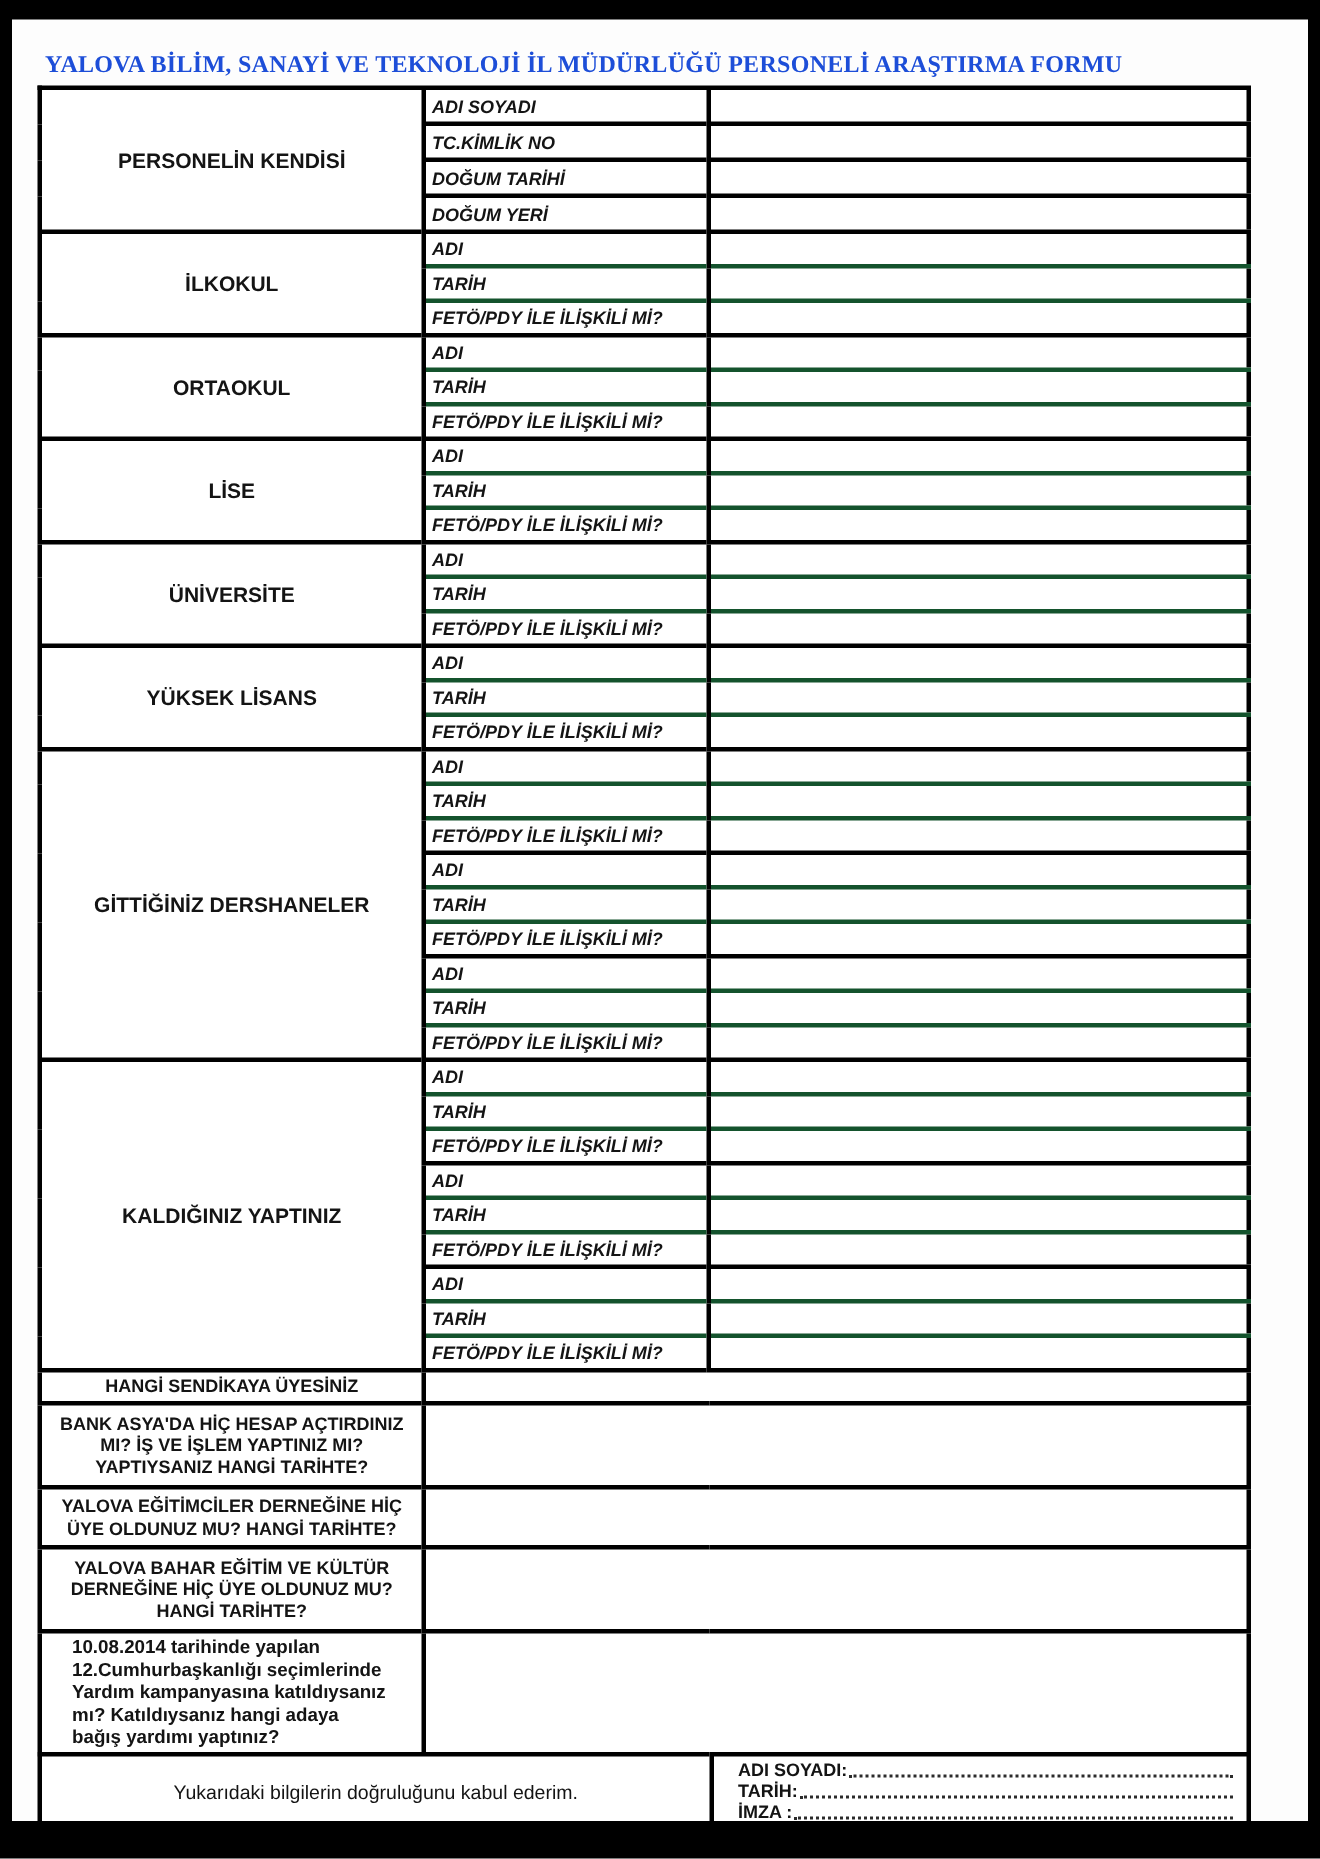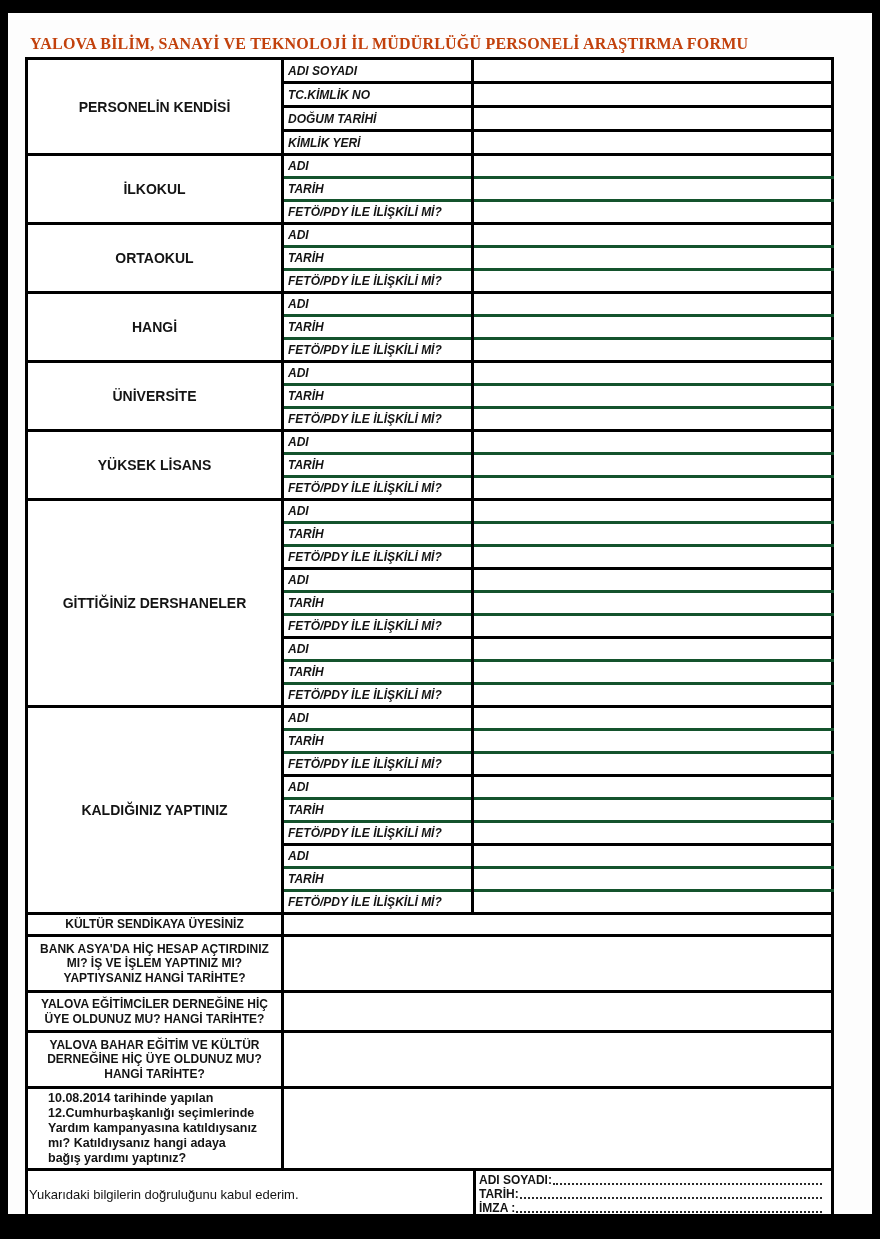--- a/index.html
+++ b/index.html
@@ -14,21 +14,21 @@
     position:absolute; left:8px; top:13px;
     width:864px; height:1201px;
     background:#fdfdfd;
     overflow:hidden;
   }
   .title {
     position:absolute; left:22px; top:22px;
     width:800px;
     font-family:"Liberation Serif", serif;
     font-weight:bold; font-size:16px; letter-spacing:0.2px;
-    color:#c2410c; white-space:nowrap;
+    color:#1d4ed8; white-space:nowrap;
   }
   table.main {
     position:absolute; left:17px; top:44px;
     border-collapse:collapse; table-layout:fixed;
     width:806px;
     border:3px solid #000;
     background:#fff;
   }
   table.main td {
     border-top:3px solid #000;
@@ -65,24 +65,24 @@
   tr.q5 { height:74px; }
   table.footer {
     position:absolute; left:17px; top:1155px;
     border-collapse:collapse; table-layout:fixed;
     width:806px;
     border:3px solid #000;
     background:#fff;
   }
   table.footer td { border-left:3px solid #000; color:#141414; }
   td.decl {
-    vertical-align:middle;
+    text-align:center; vertical-align:middle;
     font-size:13px; font-weight:normal;
   }
-  td.sig { vertical-align:middle; padding:2px 6px 3px 3px; }
+  td.sig { vertical-align:middle; padding:2px 6px 3px 16px; }
   .sigline { display:flex; align-items:flex-end; height:14px; }
   .sigline .lab {
     font-weight:bold; font-size:12px; white-space:nowrap; line-height:13px;
   }
   .sigline .dots {
     flex:1; border-bottom:2px dotted #2b2b2b;
     margin:0 3px 2px 1px; height:1px;
   }
 </style>
 </head>
@@ -107,21 +107,21 @@
       </tr>
       <tr class="h24">
           <td class="sub">TC.KİMLİK NO</td>
           <td class="ans"></td>
         </tr>
       <tr class="h24">
           <td class="sub">DOĞUM TARİHİ</td>
           <td class="ans"></td>
         </tr>
       <tr class="h24">
-          <td class="sub">KİMLİK YERİ</td>
+          <td class="sub">DOĞUM YERİ</td>
           <td class="ans"></td>
         </tr>
 
       <tr class="h23">
         <td class="sec" rowspan="3">İLKOKUL</td>
         <td class="sub">ADI</td>
         <td class="ans"></td>
       </tr>
       <tr class="h23 thin">
           <td class="sub">TARİH</td>
@@ -140,21 +140,21 @@
       <tr class="h23 thin">
           <td class="sub">TARİH</td>
           <td class="ans"></td>
         </tr>
       <tr class="h23 thin">
           <td class="sub">FETÖ/PDY İLE İLİŞKİLİ Mİ?</td>
           <td class="ans"></td>
         </tr>
 
       <tr class="h23">
-        <td class="sec" rowspan="3">HANGİ</td>
+        <td class="sec" rowspan="3">LİSE</td>
         <td class="sub">ADI</td>
         <td class="ans"></td>
       </tr>
       <tr class="h23 thin">
           <td class="sub">TARİH</td>
           <td class="ans"></td>
         </tr>
       <tr class="h23 thin">
           <td class="sub">FETÖ/PDY İLE İLİŞKİLİ Mİ?</td>
           <td class="ans"></td>
@@ -258,21 +258,21 @@
       <tr class="h23 thin">
           <td class="sub">TARİH</td>
           <td class="ans"></td>
         </tr>
       <tr class="h23 thin">
           <td class="sub">FETÖ/PDY İLE İLİŞKİLİ Mİ?</td>
           <td class="ans"></td>
         </tr>
 
       <tr class="q1">
-        <td class="qlabel">KÜLTÜR SENDİKAYA ÜYESİNİZ</td>
+        <td class="qlabel">HANGİ SENDİKAYA ÜYESİNİZ</td>
         <td class="ans" colspan="2"></td>
       </tr>
       <tr class="q3">
         <td class="qlabel">BANK ASYA'DA HİÇ HESAP AÇTIRDINIZ MI? İŞ VE İŞLEM YAPTINIZ MI? YAPTIYSANIZ HANGİ TARİHTE?</td>
         <td class="ans" colspan="2"></td>
       </tr>
       <tr class="q2">
         <td class="qlabel">YALOVA EĞİTİMCİLER DERNEĞİNE HİÇ ÜYE OLDUNUZ MU? HANGİ TARİHTE?</td>
         <td class="ans" colspan="2"></td>
       </tr>

